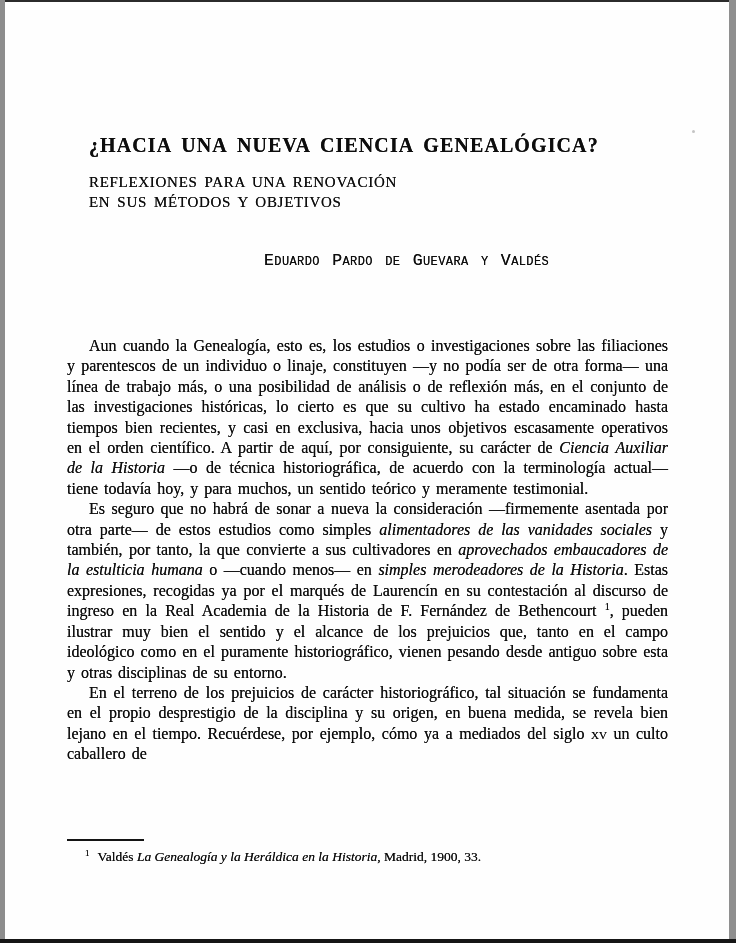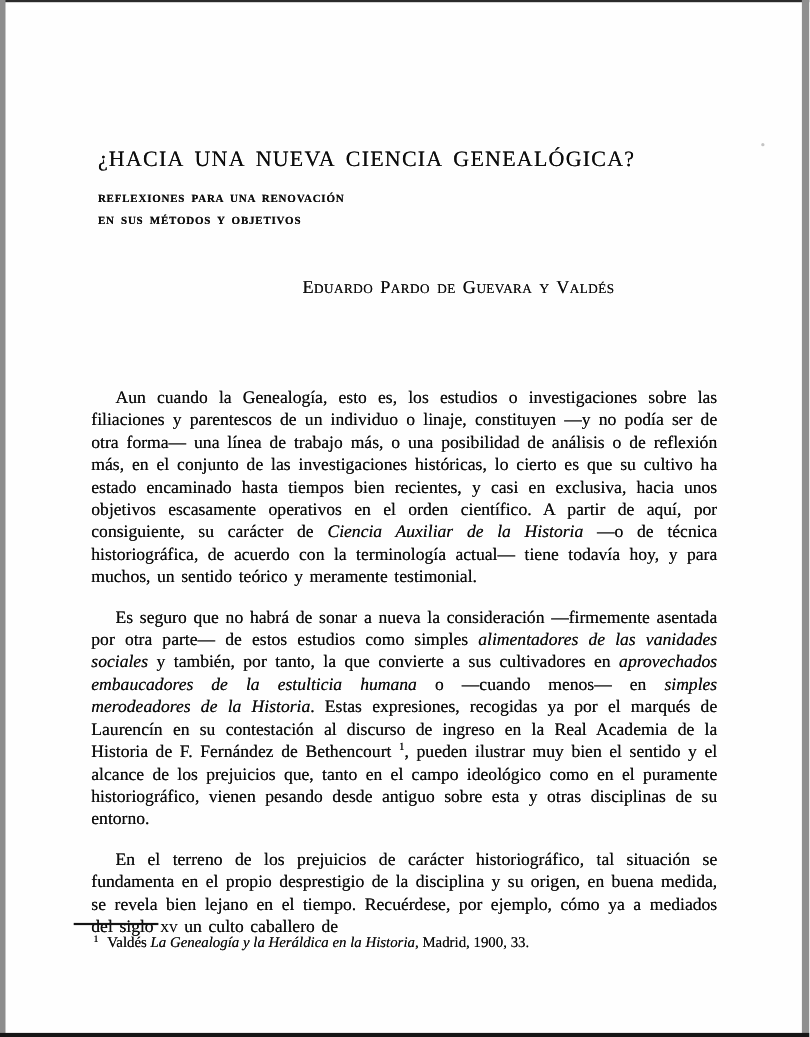--- a/index.html
+++ b/index.html
@@ -29,53 +29,54 @@
     position: absolute; left: 0; top: 0;
     width: 736px; height: 2px; background: #2b2b2b;
   }
   .edge-bottom {
     position: absolute; left: 0; bottom: 0;
     width: 736px; height: 4px; background: #161616;
   }
   .title {
     position: absolute; left: 89px; top: 134px;
     margin: 0;
-    font-size: 20px; font-weight: normal;
+    font-size: 20px; font-weight: bold;
     letter-spacing: 1.1px; word-spacing: 4px;
     white-space: nowrap;
   }
   .subtitle {
     position: absolute; left: 89px; top: 172px;
-    font-size: 10px; font-weight: bold;
+    font-size: 15px; font-weight: normal;
     letter-spacing: 0.7px; word-spacing: 2.5px;
     line-height: 20px;
   }
   .author-block {
-    position: absolute; left: 275px; top: 251px;
+    position: absolute; left: 264px; top: 251px;
     line-height: 20px;
+    font-family: Liberation Mono, monospace;
   }
   .author {
     font-variant: small-caps;
     font-size: 16.5px;
     letter-spacing: 0.4px; word-spacing: 2px;
   }
   .affiliation {
     font-size: 16.5px;
     word-spacing: 2.5px;
   }
   .body-text {
     position: absolute; left: 67px; top: 336px;
     width: 601px;
     font-size: 16px;
     line-height: 20.4px;
     text-align: justify;
     word-spacing: 2px;
   }
   .body-text p {
-    margin: 16px;
+    margin: 0;
     text-indent: 22px;
   }
   .i { font-style: italic; text-align: right; }
   .sc { font-variant: small-caps; }
   sup {
     font-size: 10px;
     vertical-align: super;
     line-height: 0;
   }
   .footnote-rule {

